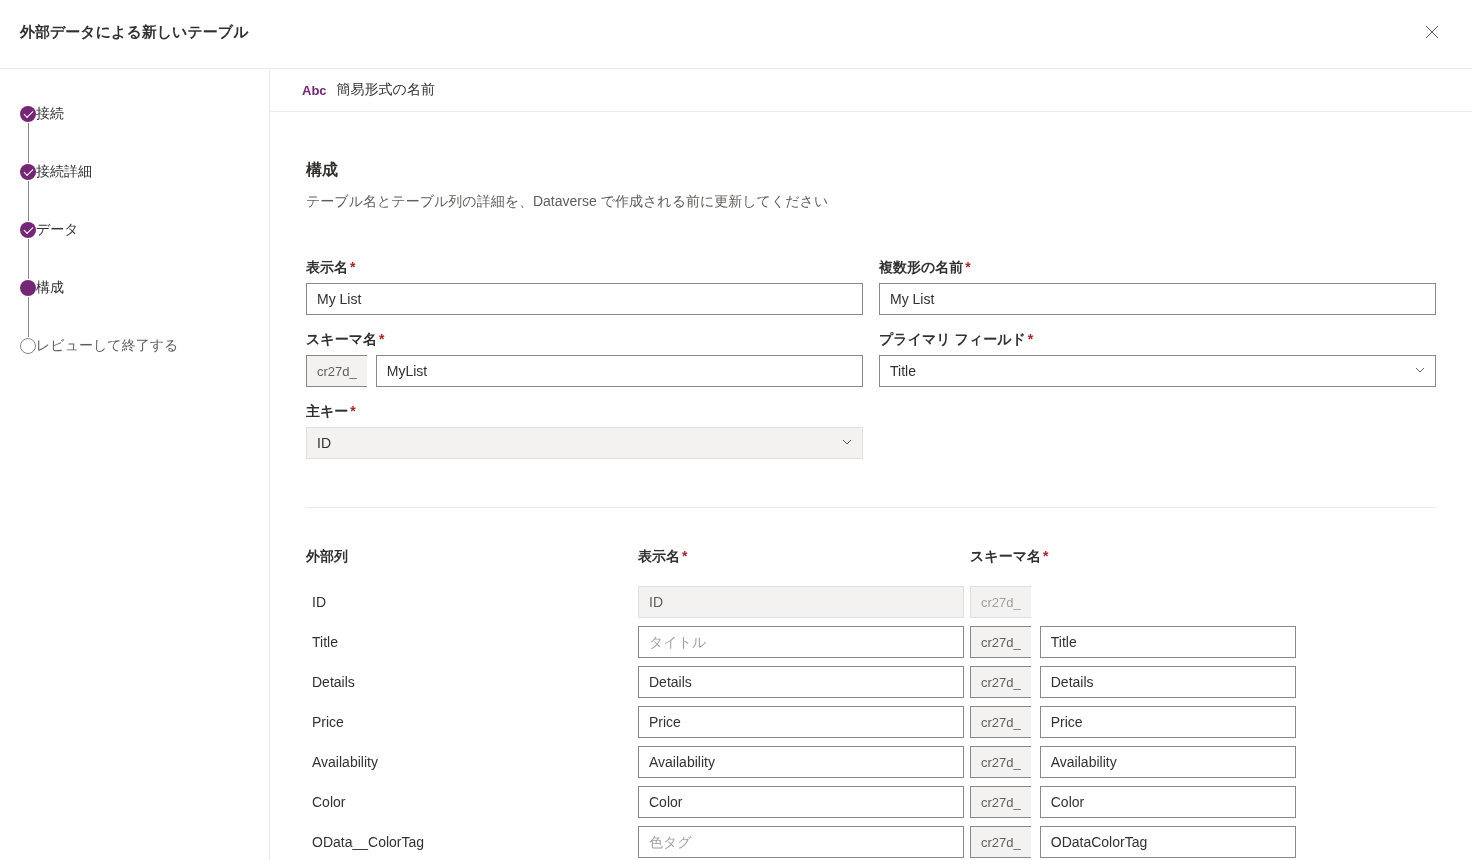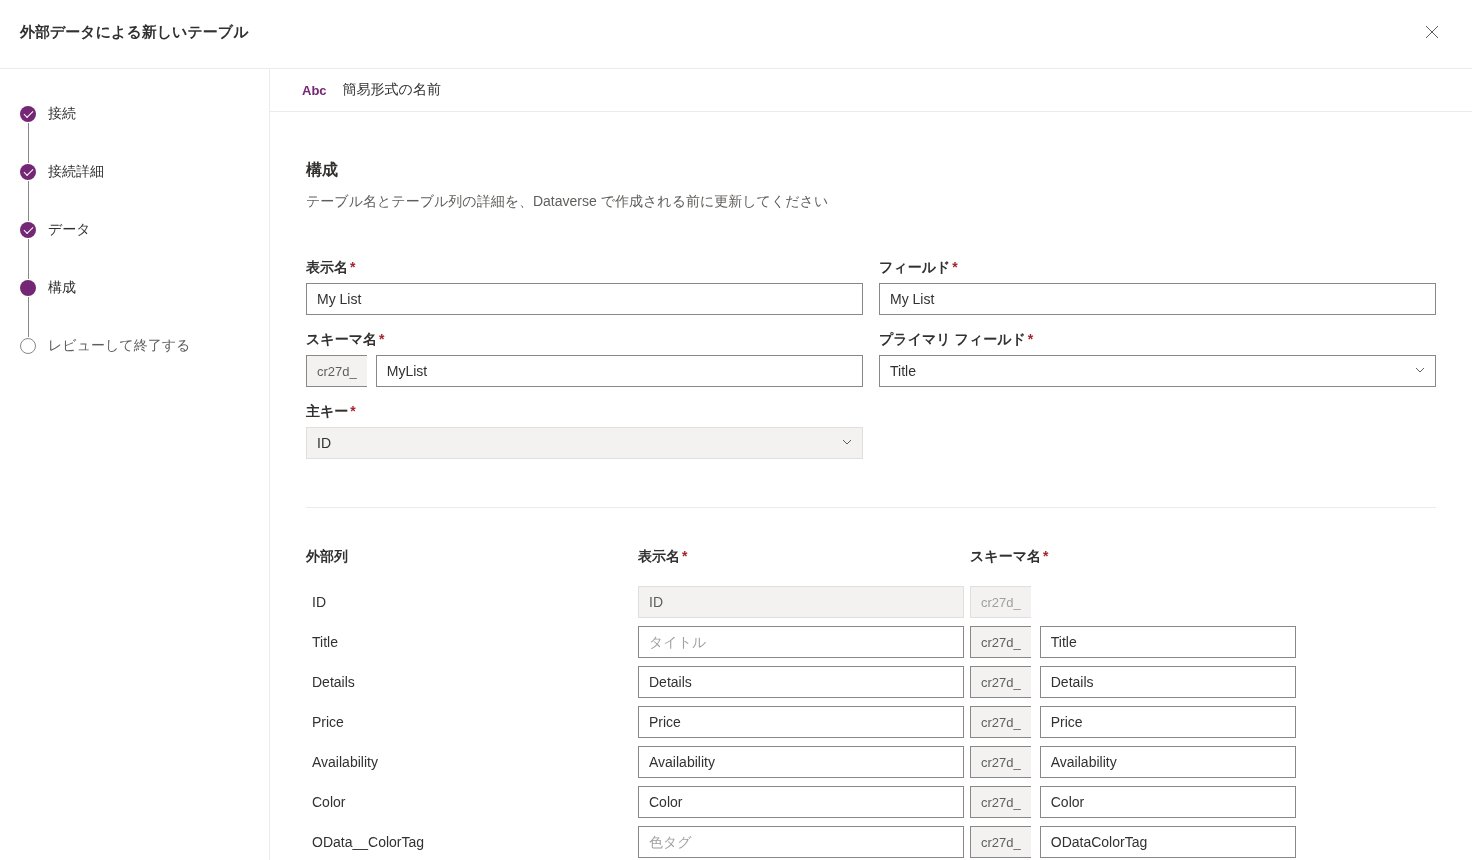--- a/index.html
+++ b/index.html
@@ -39,21 +39,20 @@
   }
   .sidebar {
     width: 270px;
     border-right: 1px solid #edebe9;
     padding: 36px 20px 20px 20px;
     flex-shrink: 0;
   }
   .step {
     display: flex;
     align-items: center;
-    gap: 12px;
     position: relative;
   }
   .step-connector {
     width: 1px;
     height: 40px;
     background: #8a8886;
     margin-left: 8px;
   }
   .step-icon {
     width: 16px;
@@ -89,21 +88,21 @@
     border-bottom: 1.5px solid #fff;
     transform: rotate(-45deg) translate(1px,-1px);
   }
   .main {
     flex: 1;
     overflow-y: auto;
   }
   .breadcrumb {
     display: flex;
     align-items: center;
-    gap: 16px;
+    gap: 10px;
     padding: 12px 32px;
     border-bottom: 1px solid #edebe9;
     font-size: 14px;
     color: #323130;
   }
   .breadcrumb-icon {
     color: #742774;
     font-weight: 600;
     font-size: 13px;
   }
@@ -290,21 +289,21 @@
     <div class="form-area">
       <div class="section-title">構成</div>
       <div class="section-desc">テーブル名とテーブル列の詳細を、Dataverse で作成される前に更新してください</div>
 
       <div class="form-grid">
         <div class="half">
           <label class="field-label"><span>表示名</span><span class="req">*</span></label>
           <input class="text-input" type="text" value="My List" style="">
         </div>
         <div class="half">
-          <label class="field-label"><span>フィールド</span><span class="req">*</span></label>
+          <label class="field-label"><span>複数形の名前</span><span class="req">*</span></label>
           <input class="text-input" type="text" value="My List" style="">
         </div>
         <div class="half">
           <label class="field-label"><span>スキーマ名</span><span class="req">*</span></label>
           <div class="prefixed">
             <div class="prefix">cr27d_</div>
             <input class="text-input" type="text" value="MyList" style="">
           </div>
         </div>
         <div class="half">

